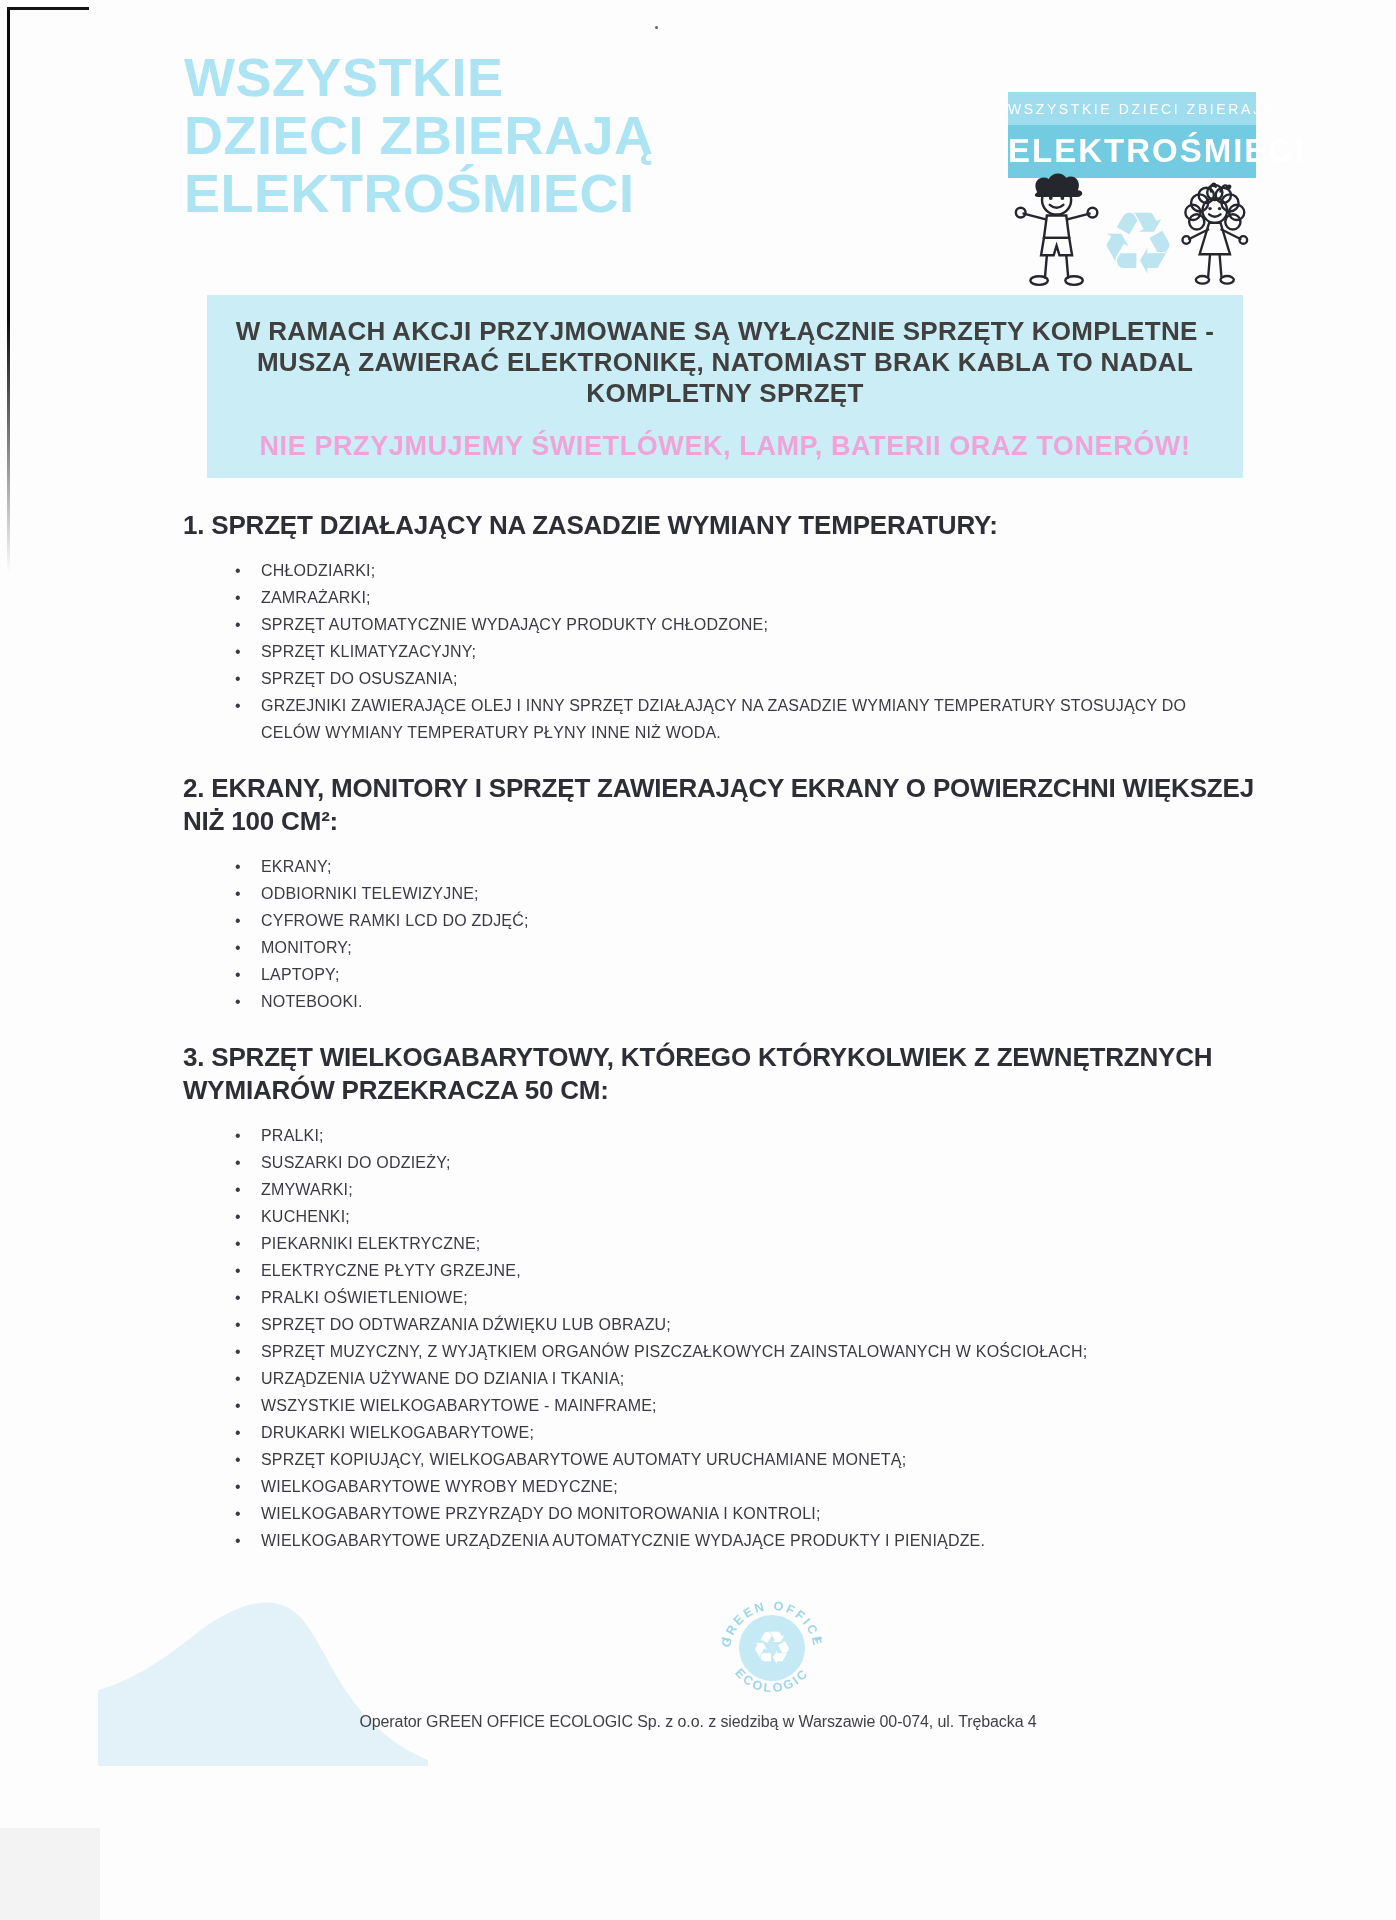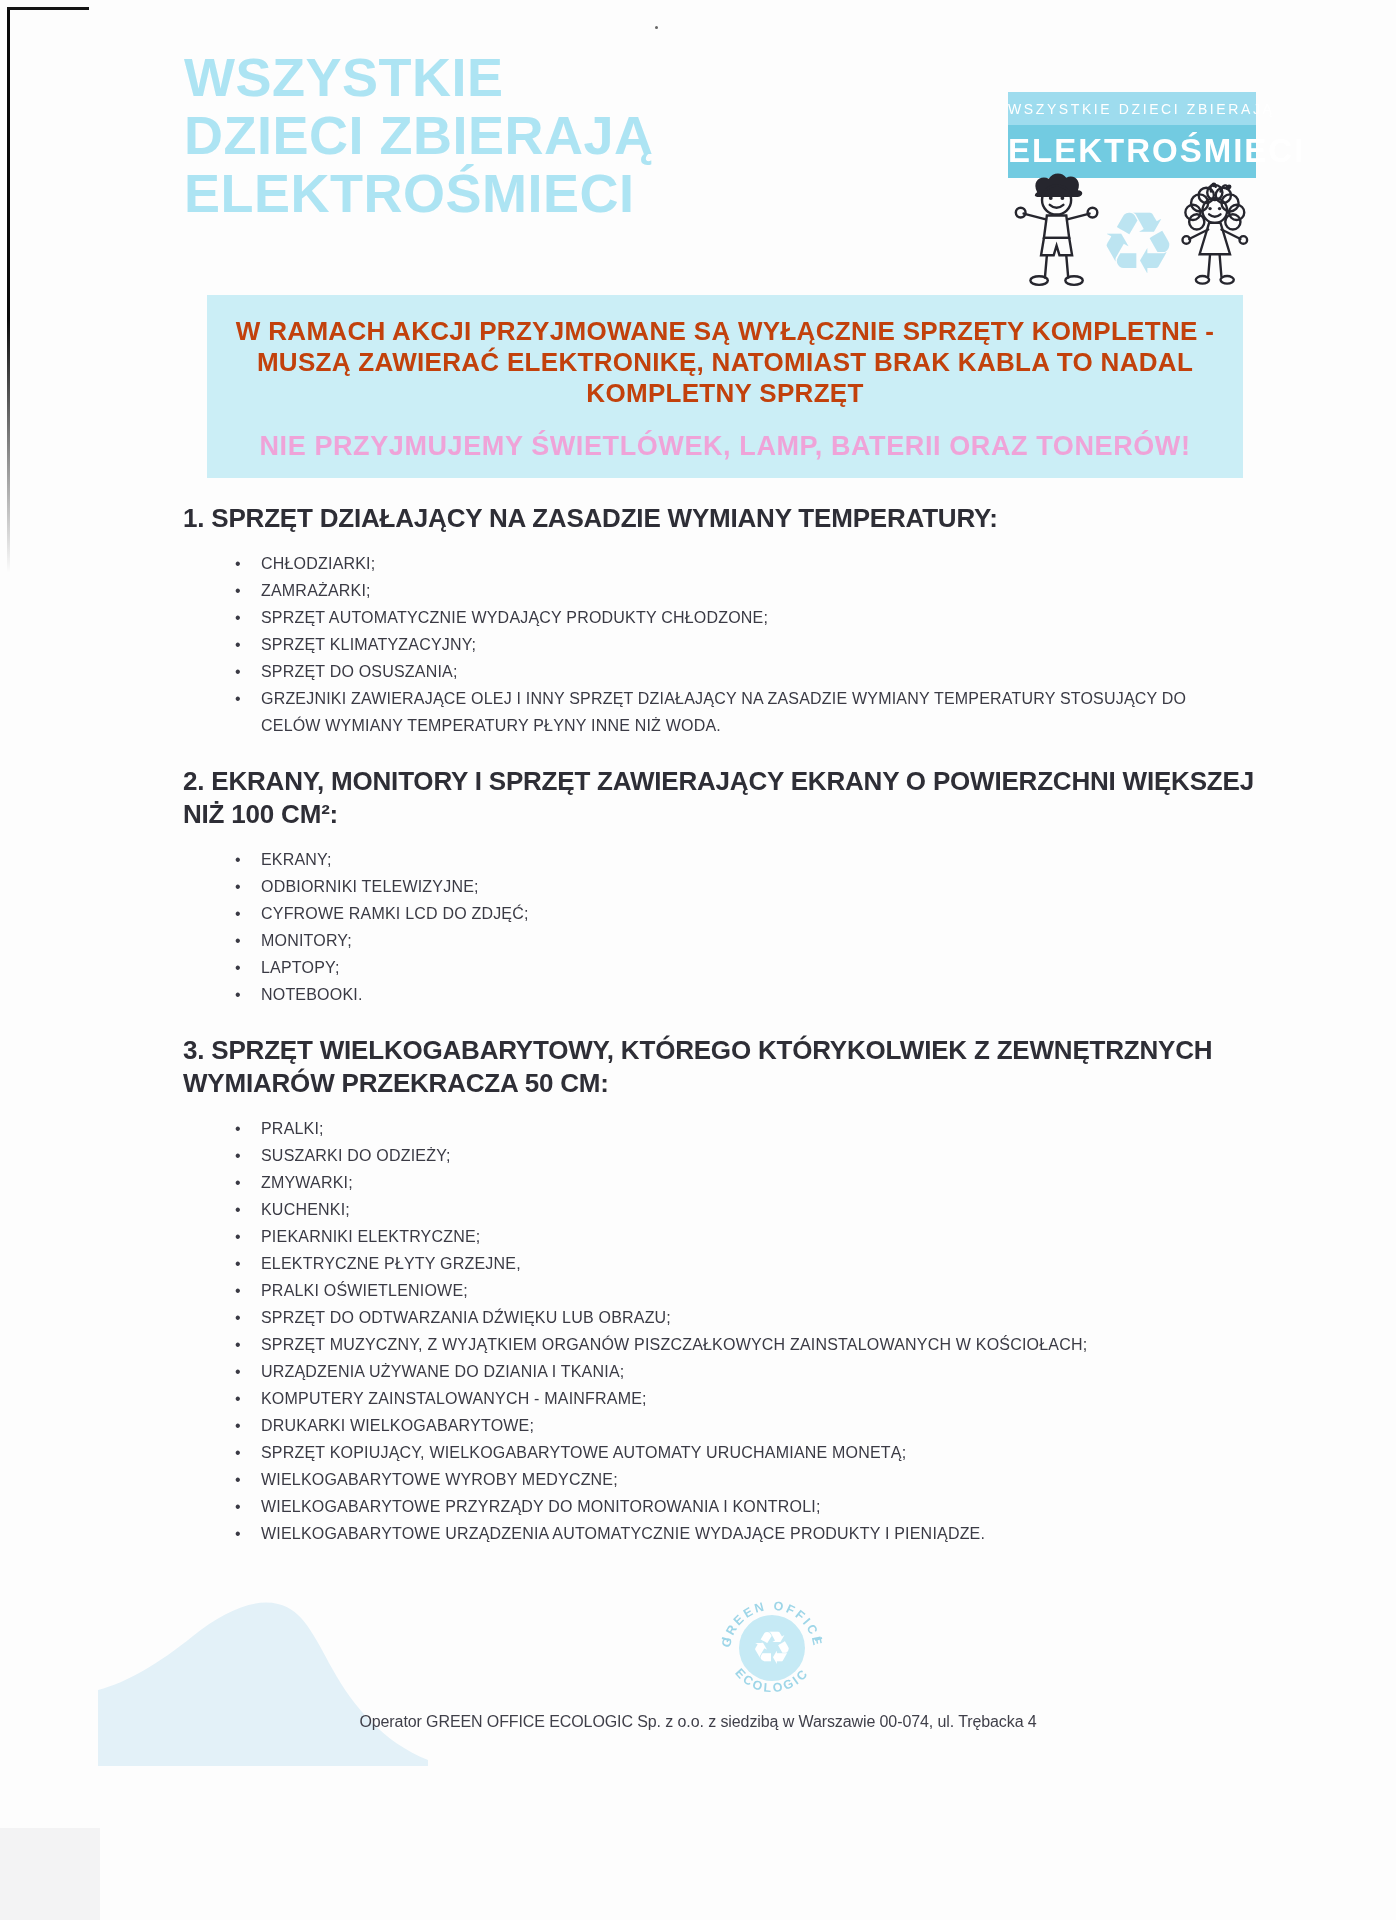--- a/index.html
+++ b/index.html
@@ -25,27 +25,27 @@
                 letter-spacing:2.6px; text-align:center; line-height:34px; white-space:nowrap; }
   .logo-band2 { height:53px; background:#72cbe1; color:#ffffff; font-size:33px; font-weight:700;
                 letter-spacing:2px; text-align:center; line-height:51px; }
   .logo-figs { display:flex; align-items:flex-end; justify-content:space-between; margin-top:-8px; padding:0 2px; }
   .recycle-glyph { font-family:"DejaVu Sans", sans-serif; font-size:86px; line-height:1;
                    color:#bce4f1; margin-bottom:10px; }
 
   
   .banner { position:absolute; left:207px; top:295px; width:1036px; height:183px;
             background:#cbeef6; text-align:center; }
-  .banner-line { color:#c2410c; font-weight:700; font-size:26px; line-height:31px; letter-spacing:0.3px; }
+  .banner-line { color:#404040; font-weight:700; font-size:26px; line-height:31px; letter-spacing:0.3px; }
   .banner-line.first { padding-top:21px; }
   .banner-warning { margin-top:22px; color:#efa3d8; font-weight:700; font-size:27px; letter-spacing:0.6px; }
 
   
   .content { position:absolute; left:183px; top:498px; width:1053px; color:#3a3a44; }
-  .sec-h { margin:4px 0 15px 0; font-size:26px; font-weight:700; color:#2e2e36;
+  .sec-h { margin:11px 0 15px 0; font-size:26px; font-weight:700; color:#2e2e36;
            line-height:33px; letter-spacing:-0.2px; }
   .sec-h span { display:block; white-space:nowrap; }
   ul.items { list-style:none; margin:0 0 26px 0; padding:0 0 0 50px; }
   ul.items li { position:relative; padding-left:28px; font-size:16px; line-height:27px; letter-spacing:0.2px; }
   ul.items li::before { content:"•"; position:absolute; left:2px; top:0; }
 
   
   .hill { position:absolute; left:98px; top:1594px; }
   .gologo { position:absolute; left:712px; top:1588px; }
   .footer-text { position:absolute; left:0; top:1713px; width:100%; text-align:center;
@@ -166,21 +166,21 @@
       <li>PRALKI;</li>
       <li>SUSZARKI DO ODZIEŻY;</li>
       <li>ZMYWARKI;</li>
       <li>KUCHENKI;</li>
       <li>PIEKARNIKI ELEKTRYCZNE;</li>
       <li>ELEKTRYCZNE PŁYTY GRZEJNE,</li>
       <li>PRALKI OŚWIETLENIOWE;</li>
       <li>SPRZĘT DO ODTWARZANIA DŹWIĘKU LUB OBRAZU;</li>
       <li>SPRZĘT MUZYCZNY, Z WYJĄTKIEM ORGANÓW PISZCZAŁKOWYCH ZAINSTALOWANYCH W KOŚCIOŁACH;</li>
       <li>URZĄDZENIA UŻYWANE DO DZIANIA I TKANIA;</li>
-      <li>KOMPUTERY ZAINSTALOWANYCH - MAINFRAME;</li>
+      <li>WSZYSTKIE WIELKOGABARYTOWE - MAINFRAME;</li>
       <li>DRUKARKI WIELKOGABARYTOWE;</li>
       <li>SPRZĘT KOPIUJĄCY, WIELKOGABARYTOWE AUTOMATY URUCHAMIANE MONETĄ;</li>
       <li>WIELKOGABARYTOWE WYROBY MEDYCZNE;</li>
       <li>WIELKOGABARYTOWE PRZYRZĄDY DO MONITOROWANIA I KONTROLI;</li>
       <li>WIELKOGABARYTOWE URZĄDZENIA AUTOMATYCZNIE WYDAJĄCE PRODUKTY I PIENIĄDZE.</li>
     </ul>
 
   </div>
 
   <svg class="hill" width="330" height="172" viewBox="0 0 330 172">

